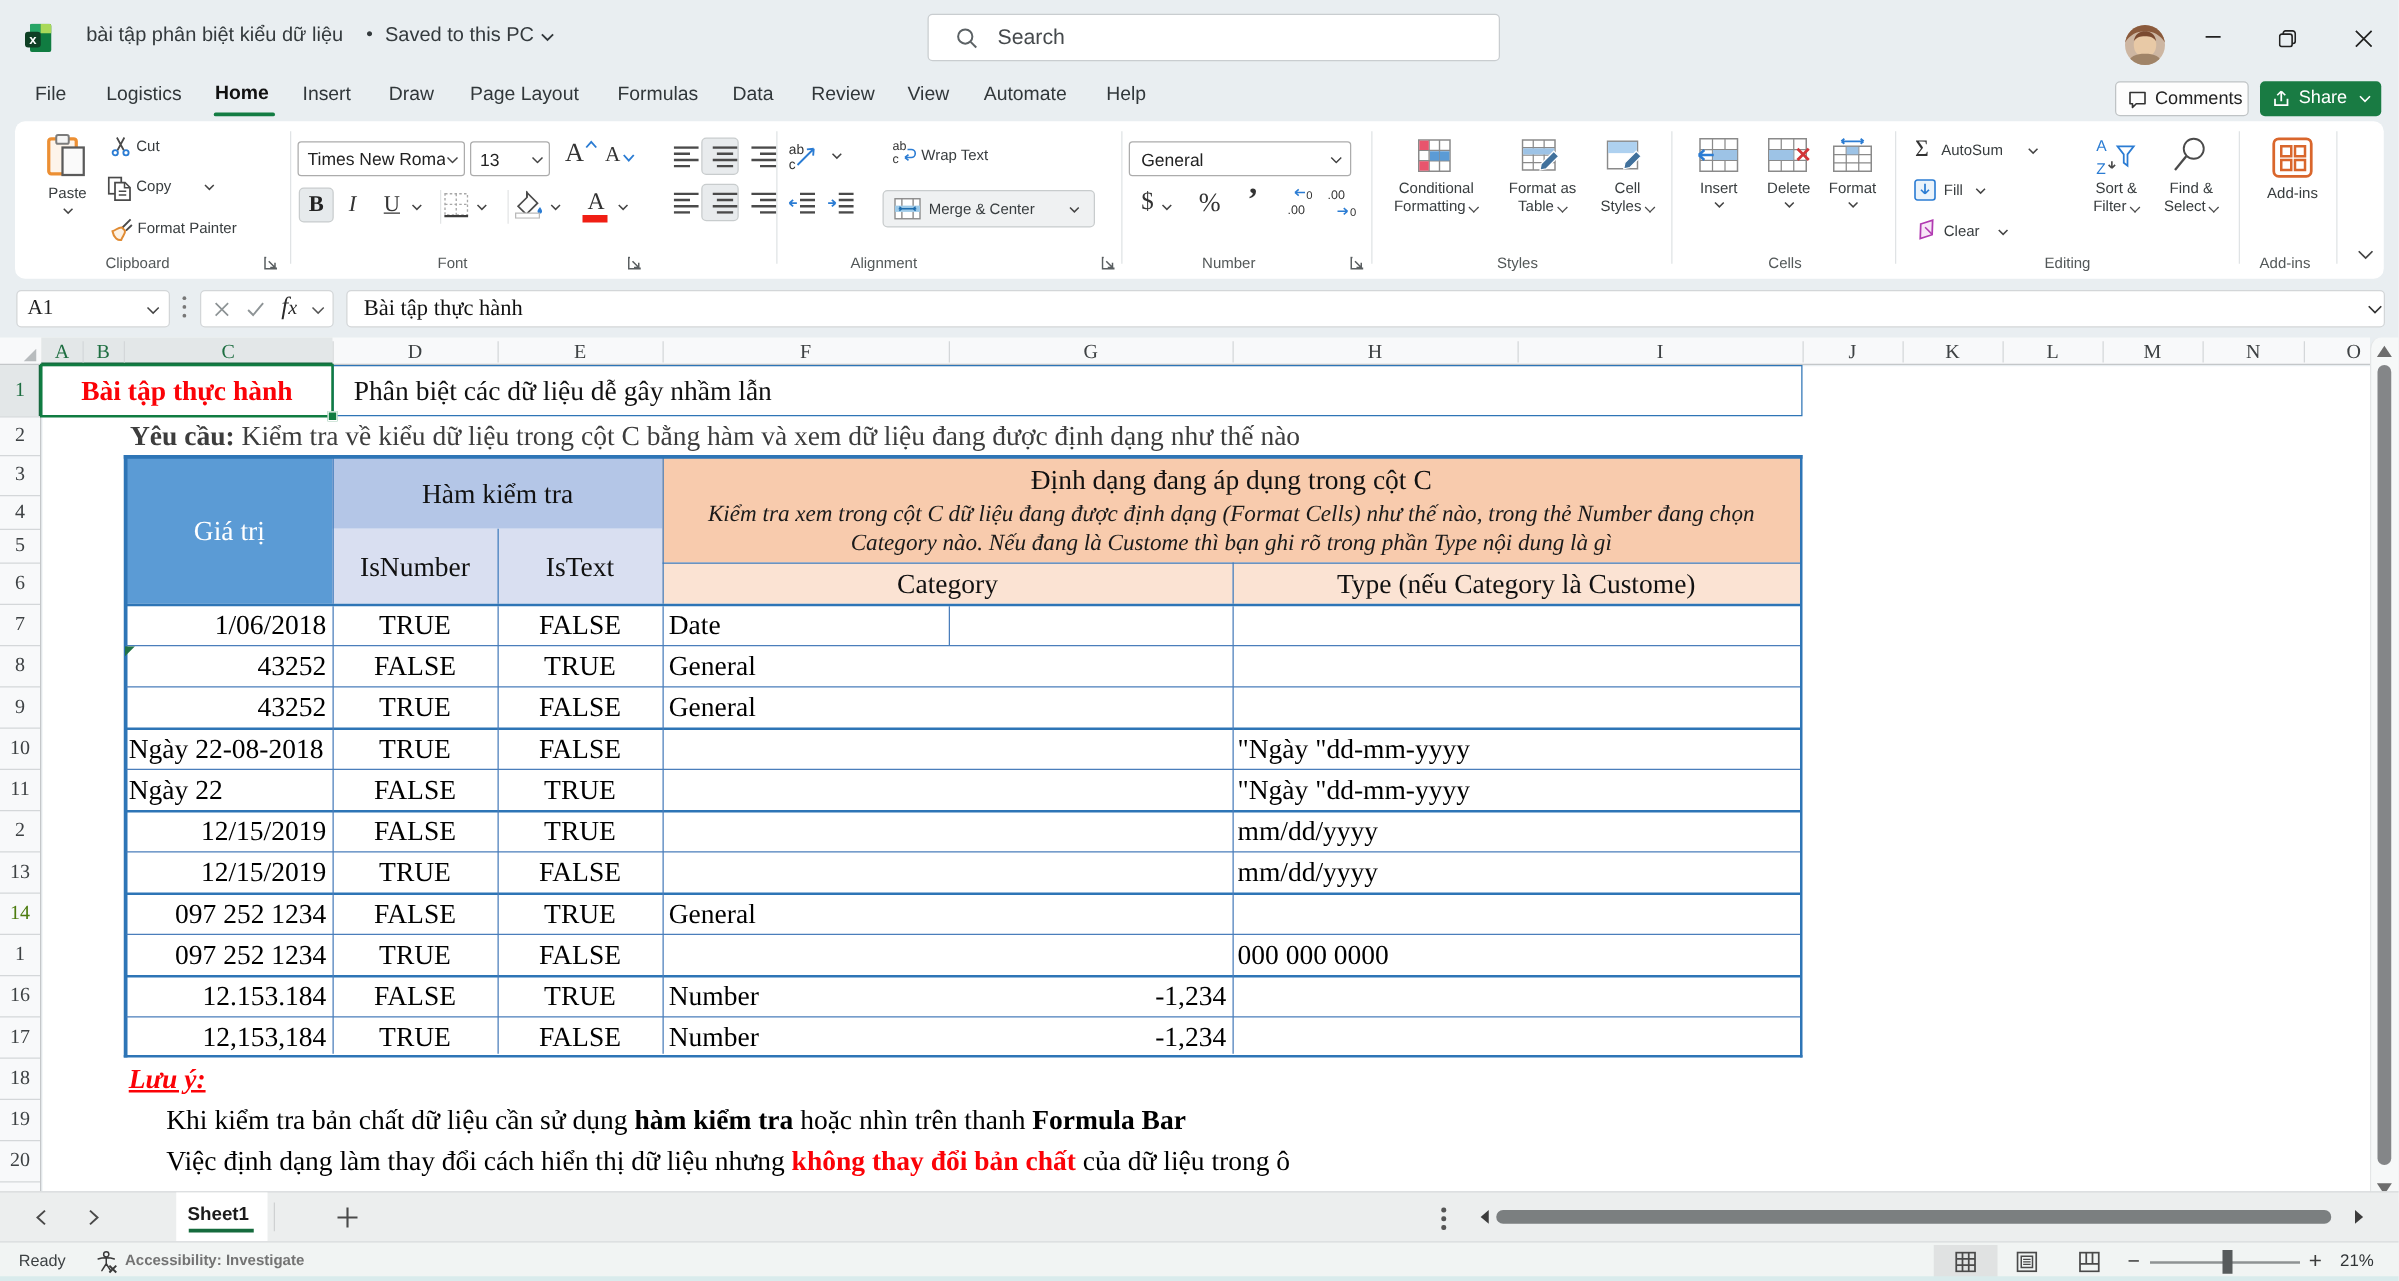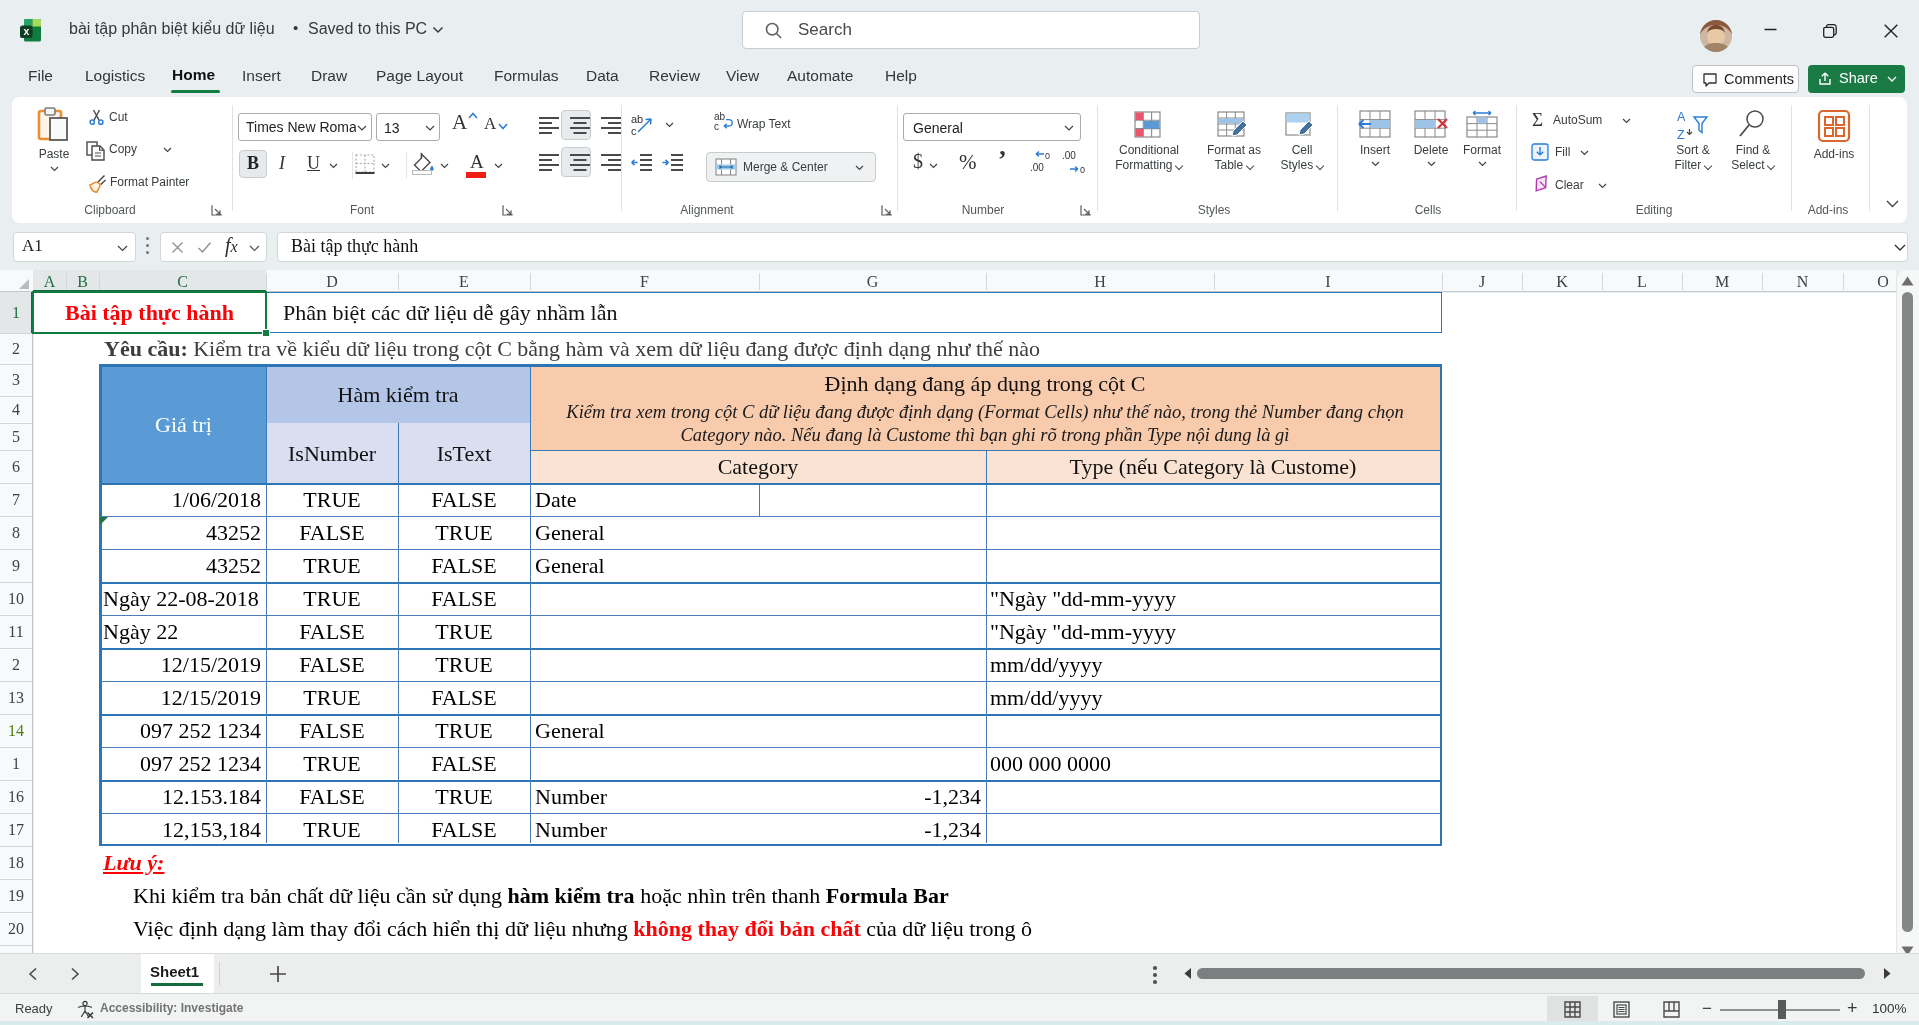--- a/index.html
+++ b/index.html
@@ -701,15 +701,15 @@
       <path d="M5.5 6.5 h6 M5.5 8.5 h6 M5.5 10.5 h6" stroke="#4a4a4a" stroke-width="1"></path>
     </svg>
   <svg class="a" style="left:1663px;top:7px" width="17" height="17" viewBox="0 0 17 17">
       <path d="M1 1 h15 v15 h-15 z" stroke="#4a4a4a" stroke-width="1.4" fill="none"></path>
       <path d="M6 1 v9 M11 1 v9 M1 10 h15" stroke="#4a4a4a" stroke-width="1.4" fill="none"></path>
     </svg>
   <div class="a" style="left:1702px;top:5px;font-size:17px;color:#3c3c3c">−</div>
   <div class="a" style="left:1720px;top:15px;width:120px;height:1.5px;background:#8f9394"></div>
   <div class="a" style="left:1778px;top:6px;width:8px;height:19px;background:#575b5c"></div>
   <div class="a" style="left:1847px;top:4px;font-size:18px;color:#3c3c3c">+</div>
-  <div class="a" style="left:1872px;top:7px;font-size:13.5px;color:#303436">100%</div>
+  <div class="a" style="left:1872px;top:7px;font-size:13.5px;color:#303436">21%</div>
 </div>
 <div class="a" style="left:0;top:1021px;width:1919px;height:4px;background:#d9ebec"></div>
 
 </body></html>

